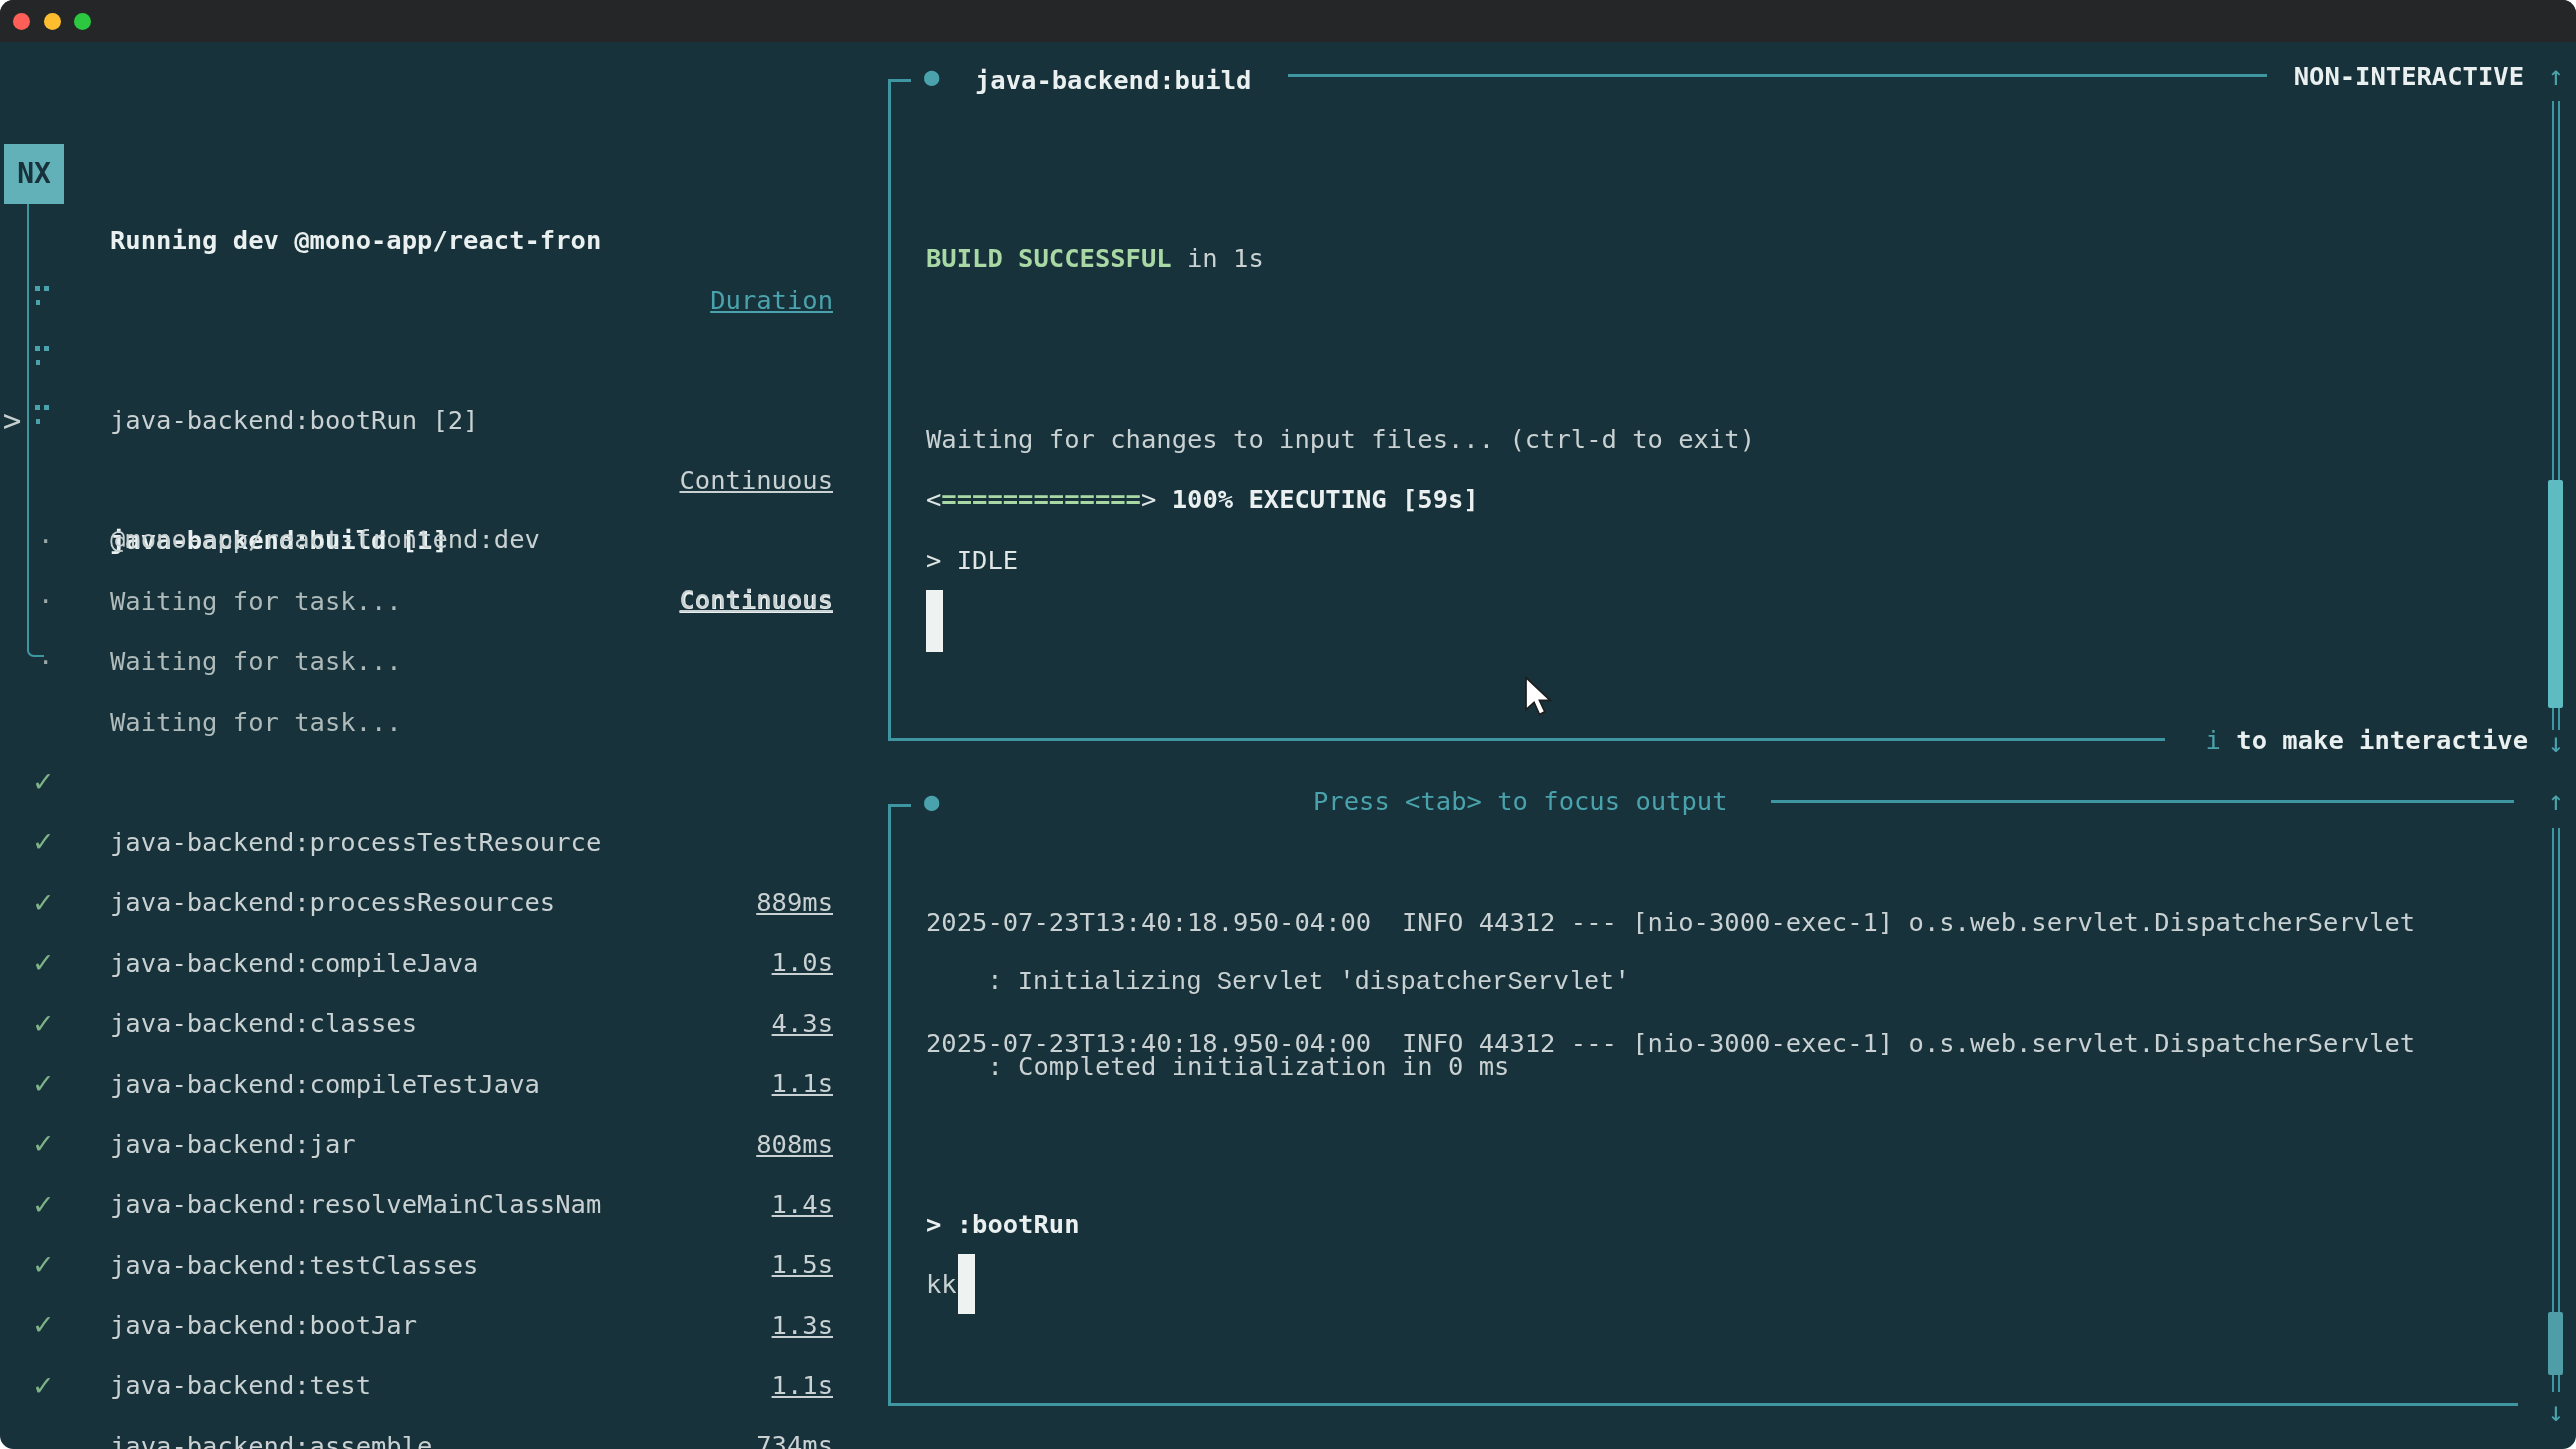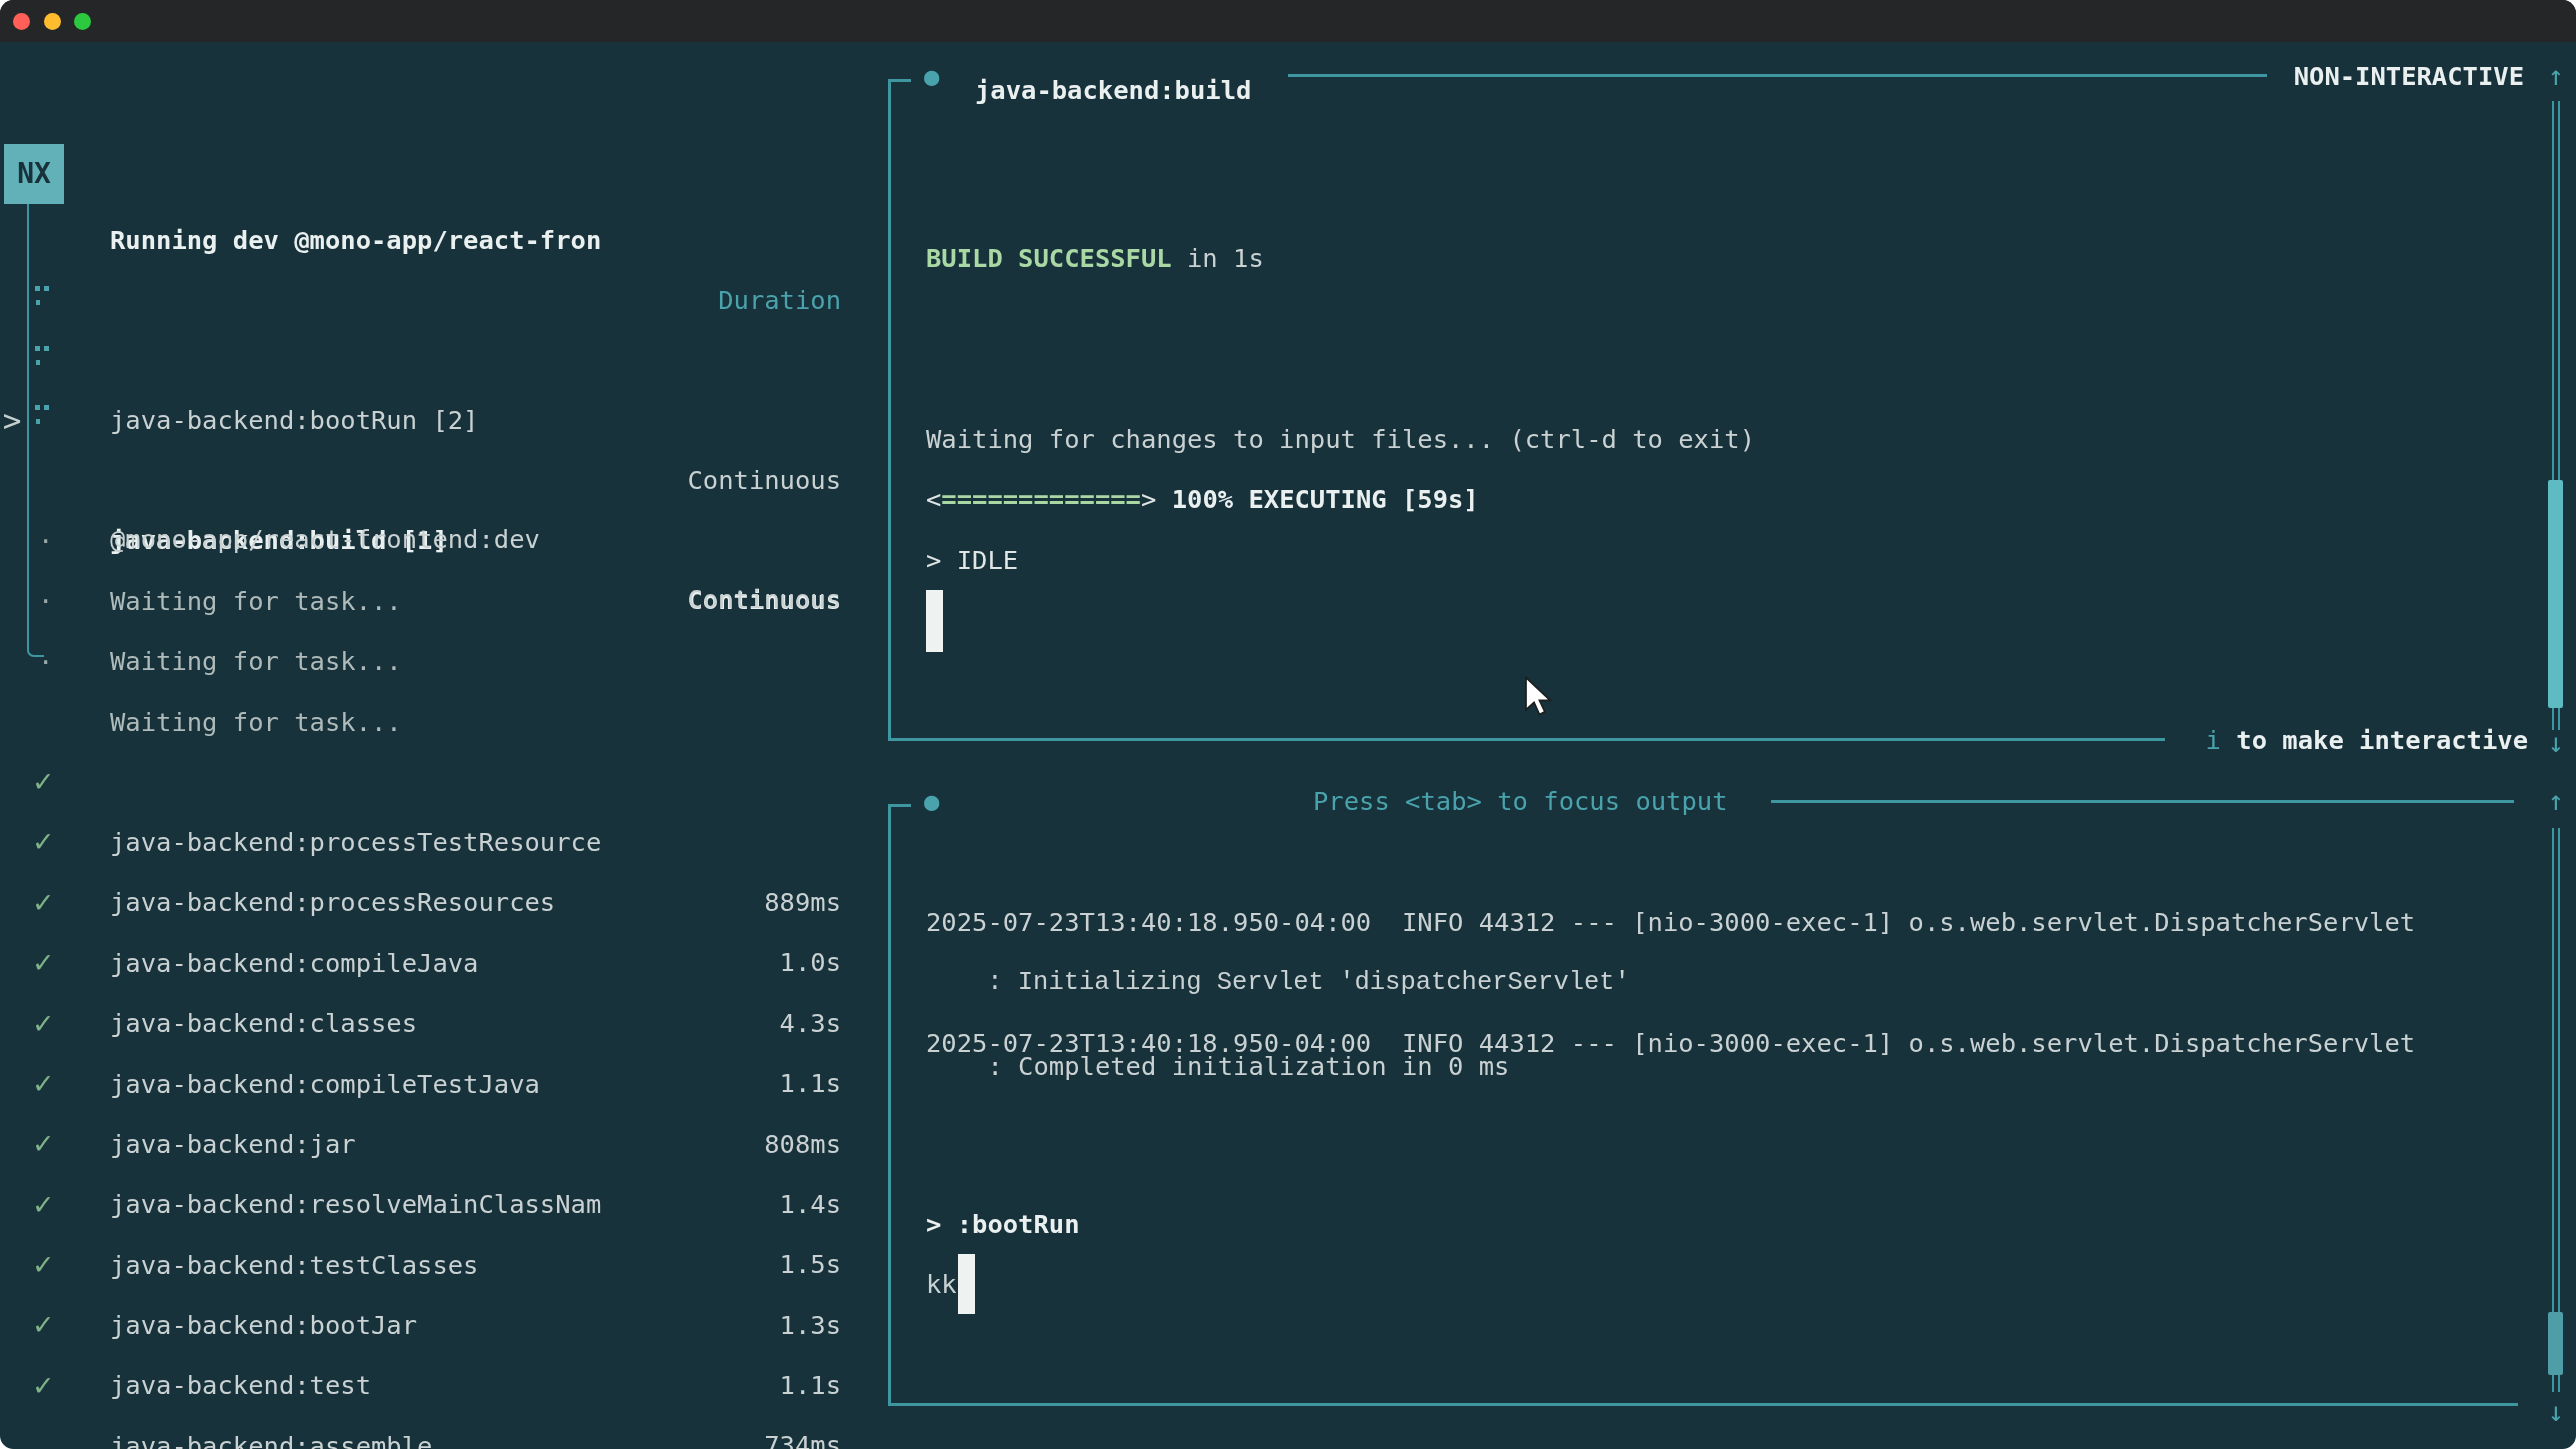--- a/index.html
+++ b/index.html
@@ -12,21 +12,21 @@
   .light.green{left:74px;background:#2BC840;}
 
   .r{position:absolute;height:60px;line-height:60px;font-size:25.5px;white-space:pre;color:#C9D1D2;}
   .bw{color:#EAF0EF;font-weight:bold;}
   .teal{color:#4AA3AC;}
   .grn{color:#A9D8A4;font-weight:bold;}
   .dim{color:#AFBBBA;}
   .lt{color:#DFE6E5;}
   .abs{position:absolute;}
   .name-col{position:absolute;left:110px;}
-  .right-col{position:absolute;right:48px;}
+  .right-col{position:absolute;right:56px;text-decoration:underline;}
 
   .nx-badge{position:absolute;left:4px;top:102px;width:60px;height:60px;background:#63B1B8;
             color:#17323B;font-weight:bold;font-size:28px;line-height:60px;text-align:center;}
   .tree{position:absolute;left:27px;top:162px;width:14.8px;height:451px;
         border-left:2px solid #3E96A0;border-bottom:2px solid #3E96A0;border-bottom-left-radius:6.7px;}
   .sel-arrow{position:absolute;left:2.7px;font-size:31px;color:#C6CFCE;}
   .check{position:absolute;left:32px;color:#7FB287;font-family:"DejaVu Sans",sans-serif;font-size:27px;}
   .wait-dot{position:absolute;left:38px;color:#9AA8A7;}
   .spinner{position:absolute;left:35px;top:16px;width:16px;height:23px;}
   .spinner i{position:absolute;width:4.7px;height:4.7px;background:#4AA3AC;}
@@ -152,21 +152,21 @@
       <span class="abs" style="left:27px;"></span>
       
     </div>
   </div>
 
   <div class="hline" style="left:888px;top:79px;width:23px;"></div>
   <div class="vline" style="left:888px;top:79px;height:661px;"></div>
   <div class="hline" style="left:888px;top:738px;width:1277px;"></div>
 
   <div class="r teal" style="left:924px;top:46px;">●</div>
-  <div class="r bw" style="left:975px;top:60px;">java-backend:build</div>
+  <div class="r bw" style="left:975px;top:50px;">java-backend:build</div>
   <div class="hline" style="left:1288px;top:74px;width:979px;"></div>
   <div class="r bw" style="right:52px;top:46px;">NON-INTERACTIVE</div>
   <div class="arrow-glyph" style="left:2540px;top:46px;">↑</div>
 
   <div class="r" style="left:926px;top:228px;"><span class="grn">BUILD SUCCESSFUL</span><span> in 1s</span></div>
   <div class="r" style="left:926px;top:409px;">Waiting for changes to input files... (ctrl-d to exit)</div>
   <div class="r" style="left:926px;top:469px;"><span class="lt">&lt;</span><span class="grn">=============</span><span class="lt">&gt; </span><span class="bw">100% EXECUTING [59s]</span></div>
   <div class="r lt" style="left:926px;top:530px;">&gt; IDLE</div>
   <div class="cursor" style="left:926px;top:590px;height:62px;"></div>
 

